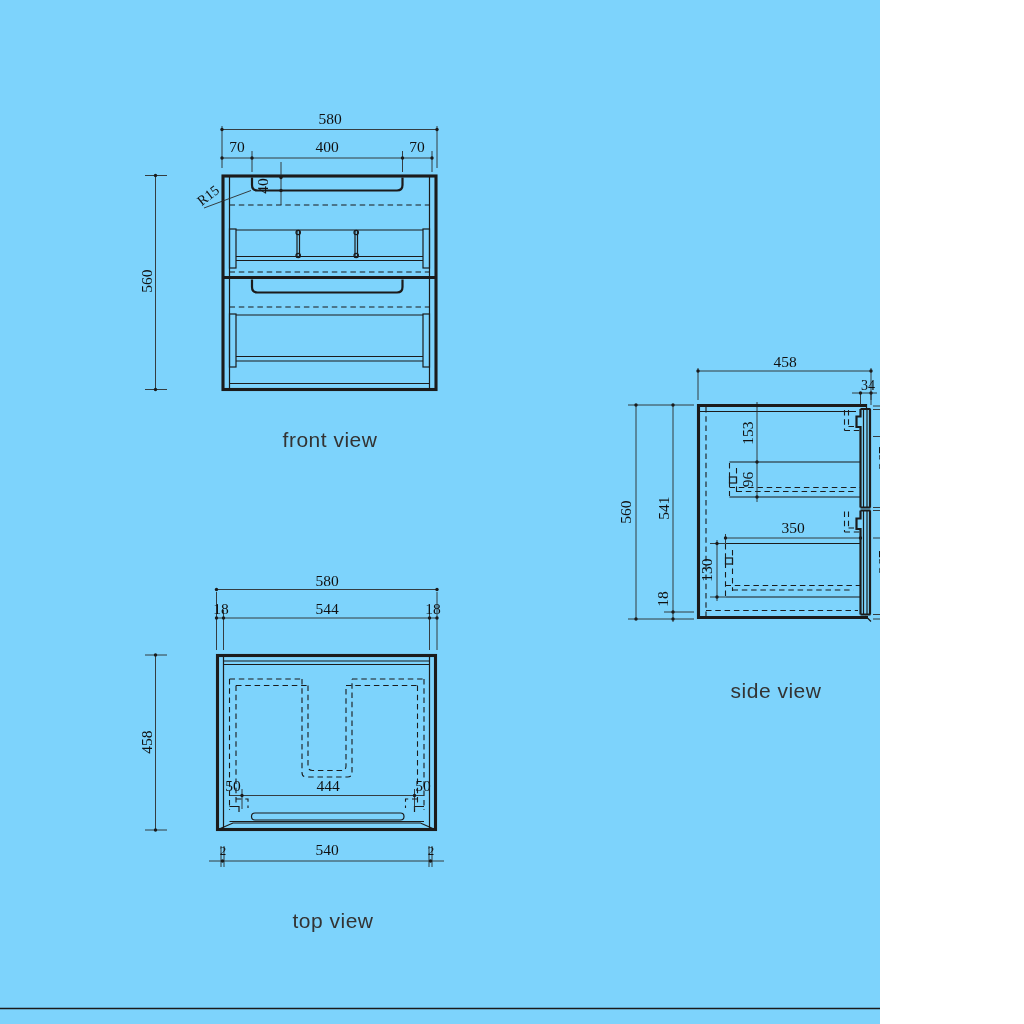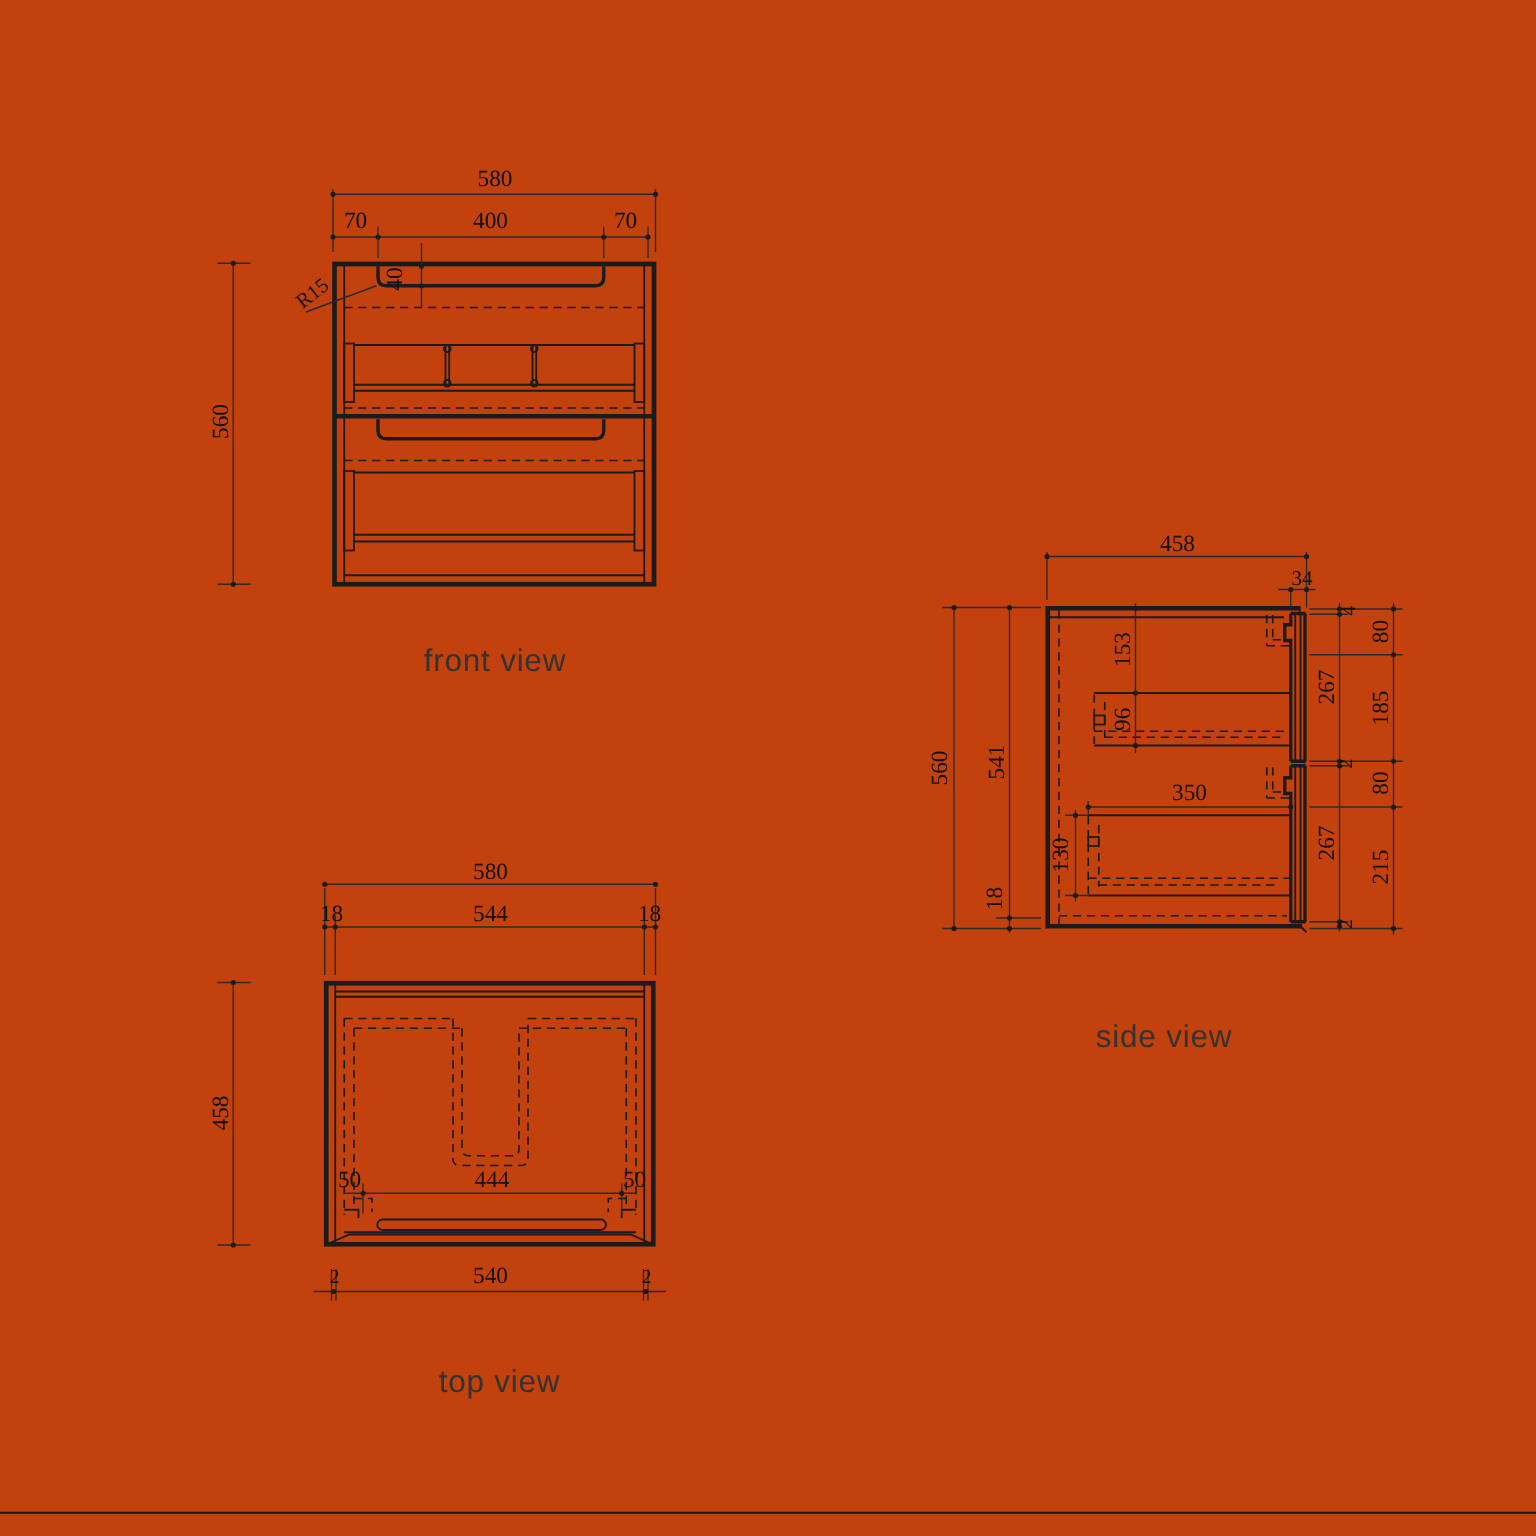--- a/index.html
+++ b/index.html
@@ -1,16 +1,16 @@
 <!DOCTYPE html>
 <html><head>
 <meta charset="utf-8">
 <style>
   html,body{margin:0;padding:0;background:#ffffff;}
-  .stage{width:1024px;height:1024px;background:#c2410c;position:relative;overflow:hidden;}
+  .stage{width:880px;height:1024px;background:#7dd3fc;position:relative;overflow:hidden;}
   svg{display:block;}
   .ln{stroke:#1b1b1b;fill:none;stroke-width:1.2;stroke-linecap:butt;}
   .med{stroke-width:2.2;}
   .thick{stroke-width:3.1;}
   .dash{stroke:#1b1b1b;fill:none;stroke-width:1.1;stroke-dasharray:5.5,3.8;}
   .dim{stroke:#2b2b2b;fill:none;stroke-width:0.9;}
   .dot{fill:#1b1b1b;stroke:none;}
   text.dimtxt{font-family:"Liberation Serif","DejaVu Serif",serif;font-size:15.5px;fill:#111;text-anchor:middle;}
   text.small{font-size:13px;}
   text.mid{font-size:14px;}

